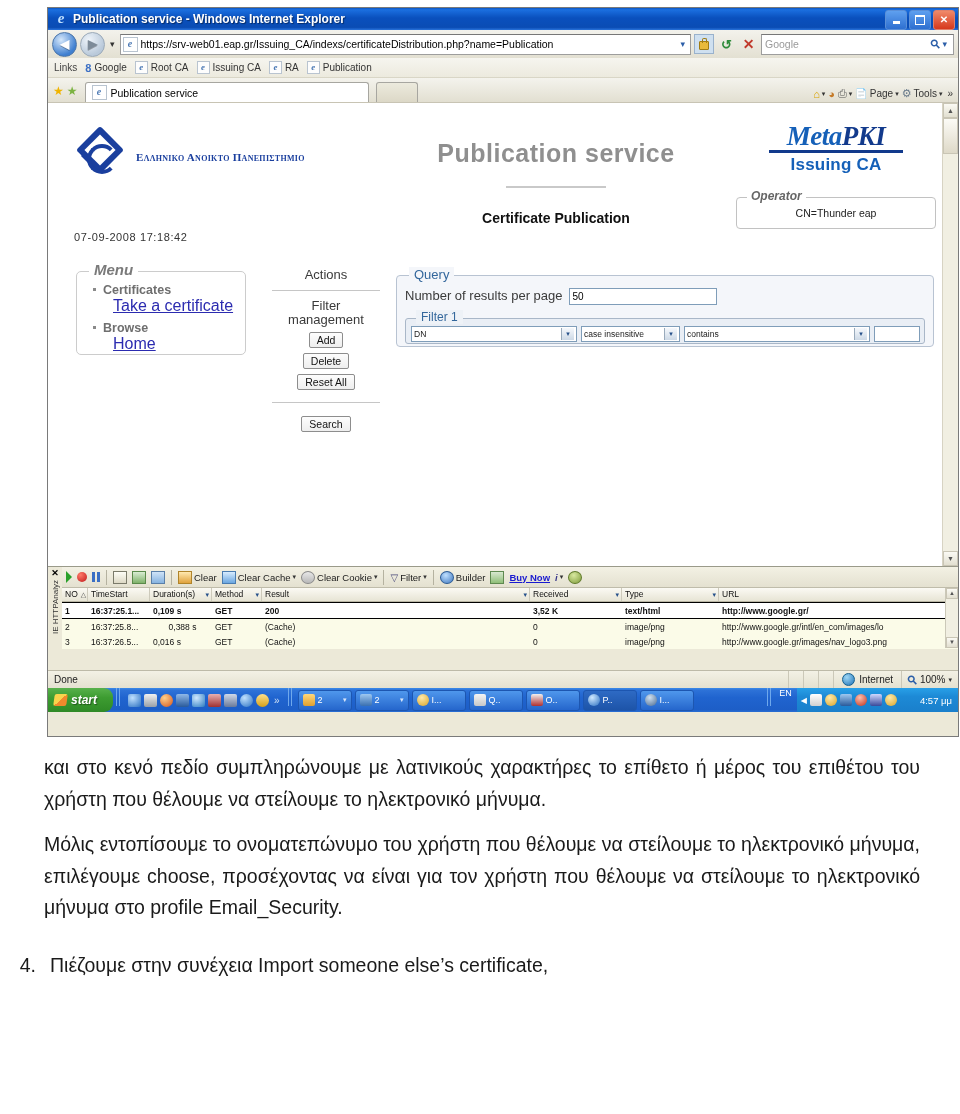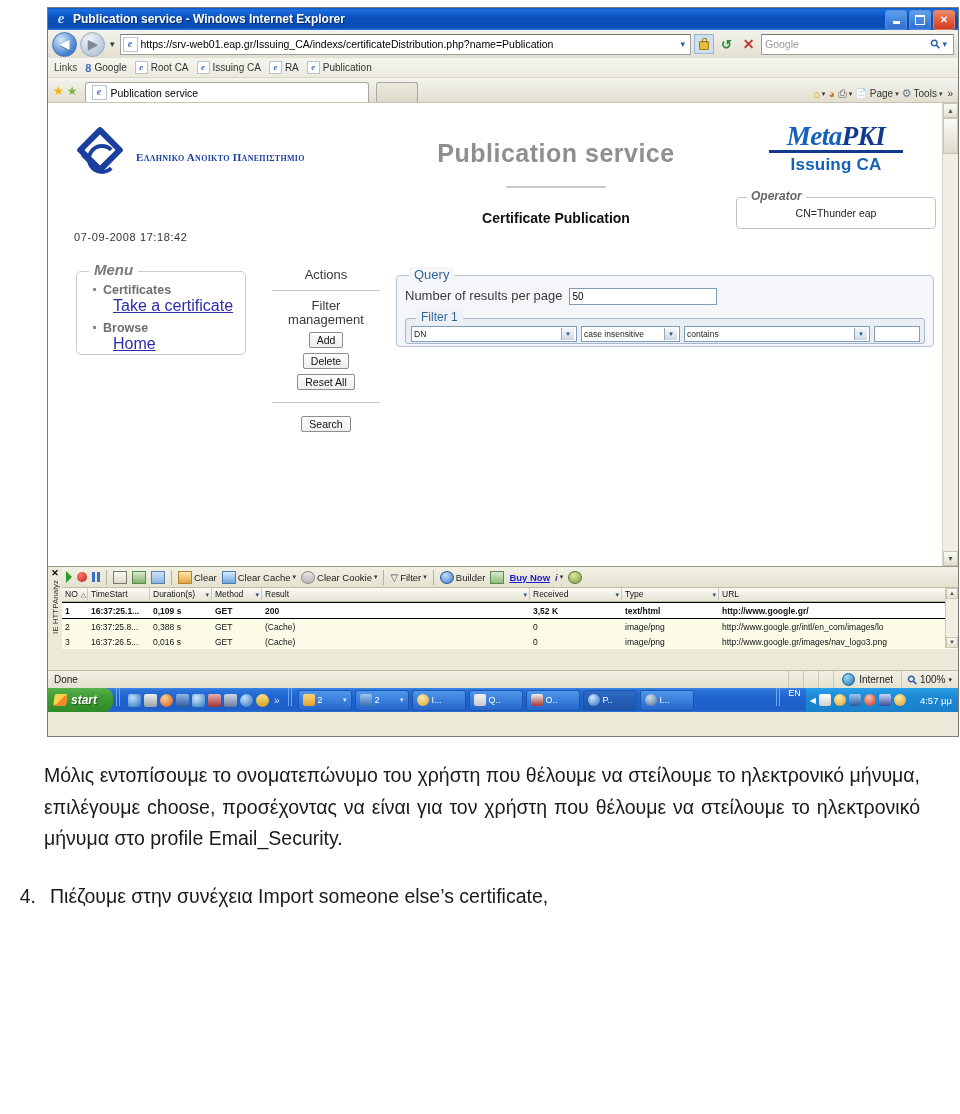--- a/index.html
+++ b/index.html
@@ -194,21 +194,21 @@
   .qi{width:13px;height:13px;border-radius:2px;}
   .tasks{display:flex;align-items:center;gap:3px;flex:1;padding-left:3px;}
   .tbtn{height:19px;min-width:44px;background:linear-gradient(180deg,#4f97ec,#2566cc);border:1px solid #1d56b0;border-radius:3px;
         display:flex;align-items:center;gap:3px;padding:0 4px;color:#fff;font-size:9px;white-space:nowrap;}
   .tbtn.active{background:linear-gradient(180deg,#2e6ac4,#1d54a8);}
   .tbtn .ti{width:12px;height:12px;border-radius:2px;flex:none;}
   .tbtn .td{margin-left:auto;font-size:7px;opacity:.8;}
   .tray{display:flex;align-items:center;gap:3px;height:100%;padding:0 6px 0 4px;
         background:linear-gradient(180deg,#28a0e8 0%,#1d8ad6 35%,#1a7fcb 100%);}
   .tray .ti2{width:12px;height:12px;border-radius:2px;}
-  .tray .clock{color:#fff;font-size:9.5px;margin-left:11px;}
+  .tray .clock{color:#fff;font-size:9.5px;margin-left:20px;}
   .lang{color:#fff;font-size:9px;padding:0 5px;}
 
   
   .doc{position:absolute;left:0;top:746px;width:960px;}
   .p{font-family:"Liberation Sans",sans-serif;font-size:19.5px;color:#1a1a1a;line-height:1.62;margin:0 40px 0 44px;text-align:justify;}
   .p.first{margin-top:6px;}
   .p.second{margin-top:14px;}
   .numitem{display:flex;gap:14px;margin:30px 40px 0 14px;font-size:19.5px;color:#1a1a1a;}
   .numitem .n{width:22px;text-align:right;flex:none;}
 </style>
@@ -527,21 +527,21 @@
         <span class="cell" style="width:50px;">GET</span>
         <span class="cell" style="width:268px;">200</span>
         <span class="cell" style="width:92px;">3,52 K</span>
         <span class="cell" style="width:97px;">text/html</span>
         <span class="cell" style="flex:1;">http://www.google.gr/</span>
       </div>
 
       <div class="an-row alt">
         <span class="cell" style="width:26px;">2</span>
         <span class="cell" style="width:62px;">16:37:25.8...</span>
-        <span class="cell" style="width:62px;">0,388 s</span>
+        <span class="cell" style="width:62px;text-align:center;">0,388 s</span>
         <span class="cell" style="width:50px;">GET</span>
         <span class="cell" style="width:268px;">(Cache)</span>
         <span class="cell" style="width:92px;">0</span>
         <span class="cell" style="width:97px;">image/png</span>
         <span class="cell" style="flex:1;">http://www.google.gr/intl/en_com/images/lo</span>
       </div>
 
       <div class="an-row alt">
         <span class="cell" style="width:26px;">3</span>
         <span class="cell" style="width:62px;">16:37:26.5...</span>
@@ -636,18 +636,19 @@
       <i class="ti2" style="background:linear-gradient(180deg,#9ec8f0,#2a5a9a);"></i>
       <i class="ti2" style="background:radial-gradient(circle at 40% 30%,#ffbfae,#c0301a);border-radius:50%;"></i>
       <i class="ti2" style="background:linear-gradient(180deg,#cfd8ff,#3a4a9a);"></i>
       <i class="ti2" style="background:radial-gradient(circle at 40% 30%,#ffe9a8,#d8a42a);border-radius:50%;"></i>
       <span class="clock">4:57 μμ</span>
     </span>
   </div>
 </div>
 
 <div class="doc">
+  <p class="p first">και στο κενό πεδίο συμπληρώνουμε με λατινικούς χαρακτήρες το επίθετο ή μέρος του επιθέτου του χρήστη που θέλουμε να στείλουμε το ηλεκτρονικό μήνυμα.</p>
   <p class="p second">Μόλις εντοπίσουμε το ονοματεπώνυμο του χρήστη που θέλουμε να στείλουμε το ηλεκτρονικό μήνυμα, επιλέγουμε choose, προσέχοντας να είναι για τον χρήστη που θέλουμε να στείλουμε το ηλεκτρονικό μήνυμα στο profile Email_Security.</p>
   <div class="numitem">
     <span class="n">4.</span>
     <span>Πιέζουμε στην συνέχεια Import someone else’s certificate,</span>
   </div>
 </div>
 
 </body></html>

